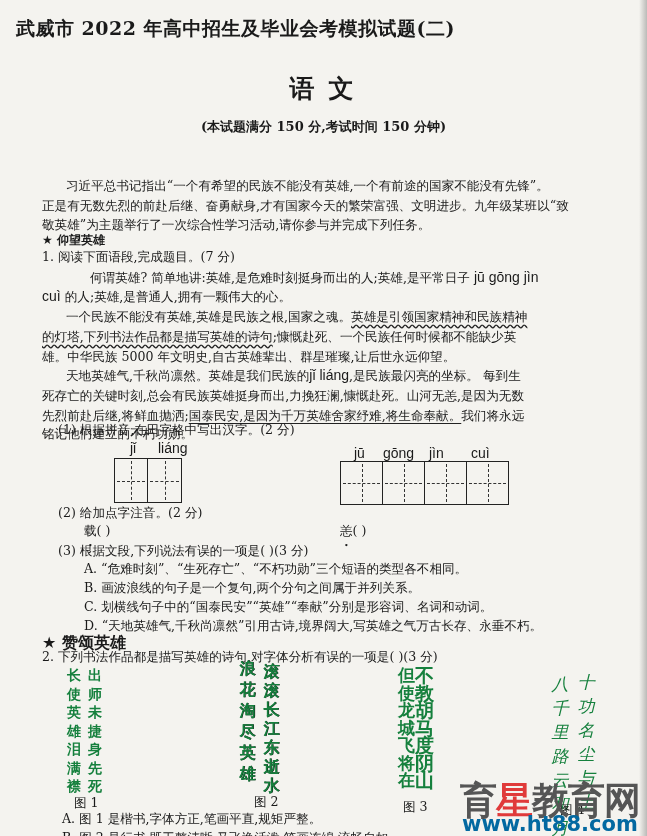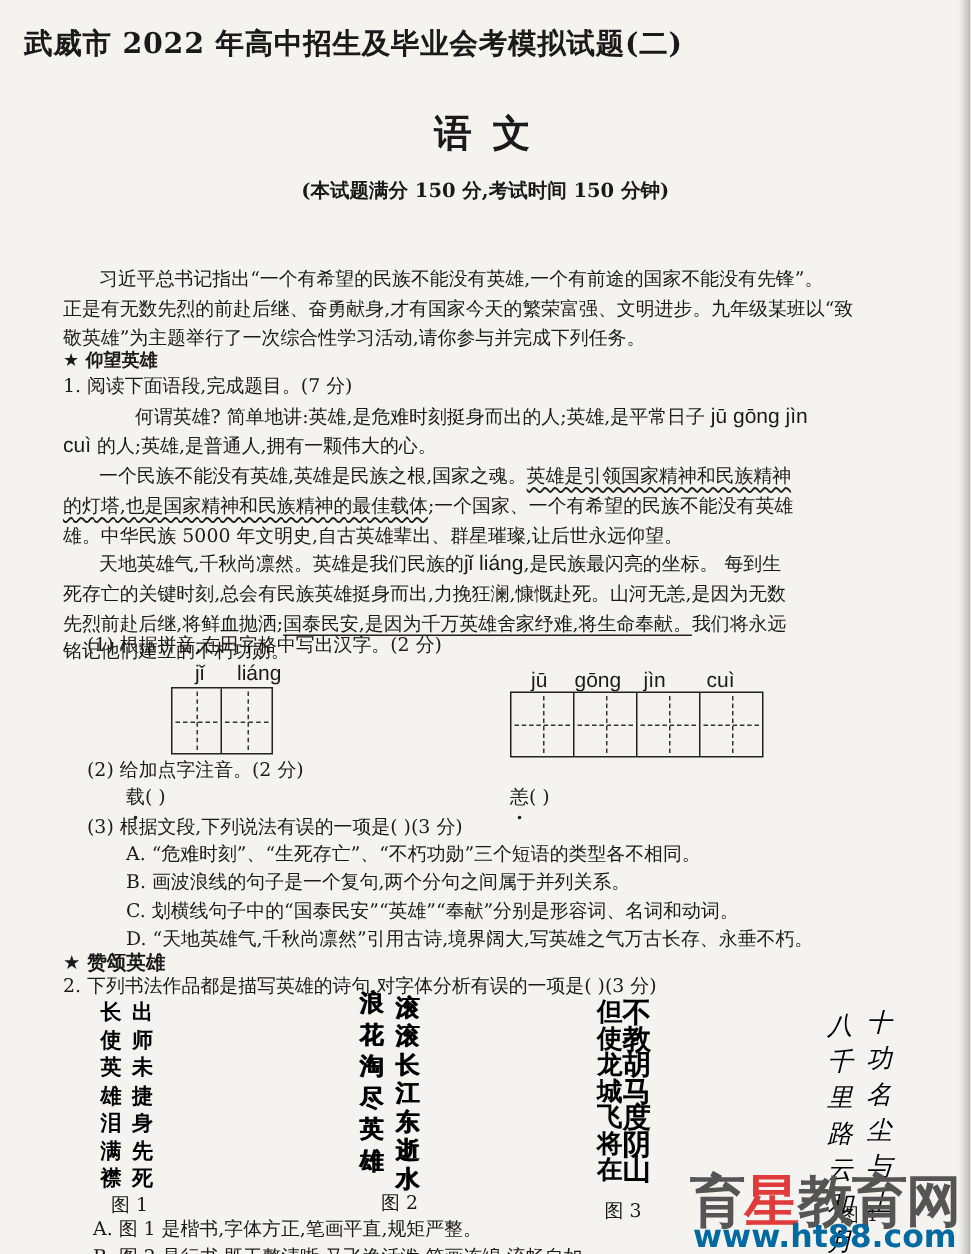--- a/index.html
+++ b/index.html
@@ -33,21 +33,21 @@
   .cell::before {
     content: ""; position: absolute; left: 50%; top: 2px; bottom: 2px;
     border-left: 1.5px dashed #333;
   }
   .cell::after {
     content: ""; position: absolute; top: 50%; left: 2px; right: 2px;
     border-top: 1.5px dashed #333;
   }
   .cal-col {
     position: absolute; width: 16px; font-family: "DejaVu Serif", serif; font-weight: bold;
-    font-size: 14px; line-height: 18.5px; color: #000000; text-align: center;
+    font-size: 14px; line-height: 18.5px; color: #15803d; text-align: center;
     white-space: normal; word-break: break-all;
   }
   .cal-thick { font-size: 16px; line-height: 21px; width: 19px; text-shadow: 0.6px 0 0 #111; }
   .cal-cursive { font-family: "DejaVu Serif", serif; font-weight: normal; font-style: italic; font-size: 17px; line-height: 24px; width: 20px; }
   .fig-label { font-size: 12.6px; }
   .wm { position: absolute; font-family: "DejaVu Sans", "Liberation Sans", sans-serif; font-weight: bold; }
   .dot-under { position: relative; }
   .dot-under::after { content: "•"; position: absolute; left: 4px; top: 13px; font-size: 8px; }
 </style>
 </head>
@@ -75,21 +75,21 @@
   </div>
   <div class="abs body-text" style="left:66px; top:307px;">
     <span>一个民族不能没有英雄,英雄是民族之根,国家之魂。</span><span class="wavy">英雄是引领国家精神和民族精神</span>
   </div>
 
   <div class="abs body-text" style="left:42px; top:287px;">
     <span class="pinyin">cuì</span>
     <span>的人;英雄,是普通人,拥有一颗伟大的心。</span>
   </div>
   <div class="abs body-text" style="left:42px; top:327px;">
-    <span class="wavy">的灯塔,也是国家精神和民族精神的最佳载体</span><span>;一个国家、一个有希望的民族不能没有英雄</span>
+    <span class="wavy">的灯塔,下列书法作品都是描写英雄的诗句</span><span>;慷慨赴死、一个民族任何时候都不能缺少英</span>
   </div>
   <div class="abs body-text" style="left:42px; top:347px;">雄。中华民族 5000 年文明史,自古英雄辈出、群星璀璨,让后世永远仰望。</div>
 
   <div class="abs body-text" style="left:66px; top:366px;">
     <span>天地英雄气,千秋尚凛然。英雄是我们民族的</span><span class="pinyin">jǐ liáng</span><span>,是民族最闪亮的坐标。  每到生</span>
   </div>
   <div class="abs body-text" style="left:42px; top:386px;">死存亡的关键时刻,总会有民族英雄挺身而出,力挽狂澜,慷慨赴死。山河无恙,是因为无数</div>
   <div class="abs body-text" style="left:42px; top:406px;">
     <span>先烈前赴后继,将鲜血抛洒;</span><span class="line">国泰民安,是因为千万英雄舍家纾难,将生命奉献。</span><span>我们将永远</span>
   </div>
@@ -122,21 +122,21 @@
   <div class="abs body-text" style="left:340px; top:521px;">
     <span class="dot-under">恙</span><span>(          )</span>
   </div>
 
   <div class="abs body-text" style="left:58px; top:541px;">(3) 根据文段,下列说法有误的一项是(          )(3 分)</div>
   <div class="abs body-text" style="left:84px; top:559px;">A. “危难时刻”、“生死存亡”、“不朽功勋”三个短语的类型各不相同。</div>
   <div class="abs body-text" style="left:84px; top:597px;">C. 划横线句子中的“国泰民安”“英雄”“奉献”分别是形容词、名词和动词。</div>
   <div class="abs body-text" style="left:84px; top:578px;">B. 画波浪线的句子是一个复句,两个分句之间属于并列关系。</div>
   <div class="abs body-text" style="left:84px; top:616px;">D. “天地英雄气,千秋尚凛然”引用古诗,境界阔大,写英雄之气万古长存、永垂不朽。</div>
 
-  <div class="abs sec" style="left:42px; top:633px; font-size:13px;">★ 赞颂英雄</div>
+  <div class="abs sec" style="left:42px; top:633px; font-size:16px;">★ 赞颂英雄</div>
 
   <div class="abs body-text" style="left:42px; top:647px;">2. 下列书法作品都是描写英雄的诗句,对字体分析有误的一项是(          )(3 分)</div>
 
   <div class="cal-col" style="left:66px; top:666px;">长使英雄泪满襟</div>
   <div class="cal-col" style="left:87px; top:666px;">出师未捷身先死</div>
   <div class="abs fig-label" style="left:74px; top:795px;">图 1</div>
 
   <div class="cal-col cal-thick" style="left:238px; top:658px;">浪花淘尽英雄</div>
   <div class="cal-col cal-thick" style="left:262px; top:662px; line-height:19px;">滚滚长江东逝水</div>
   <div class="abs fig-label" style="left:254px; top:794px;">图 2</div>

